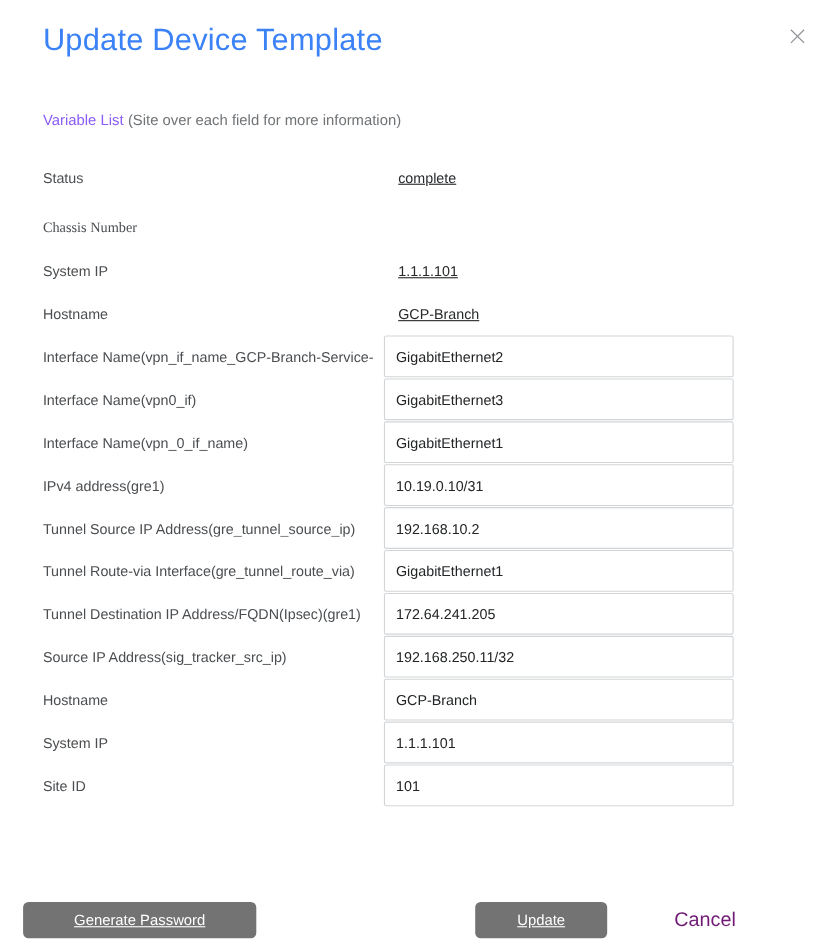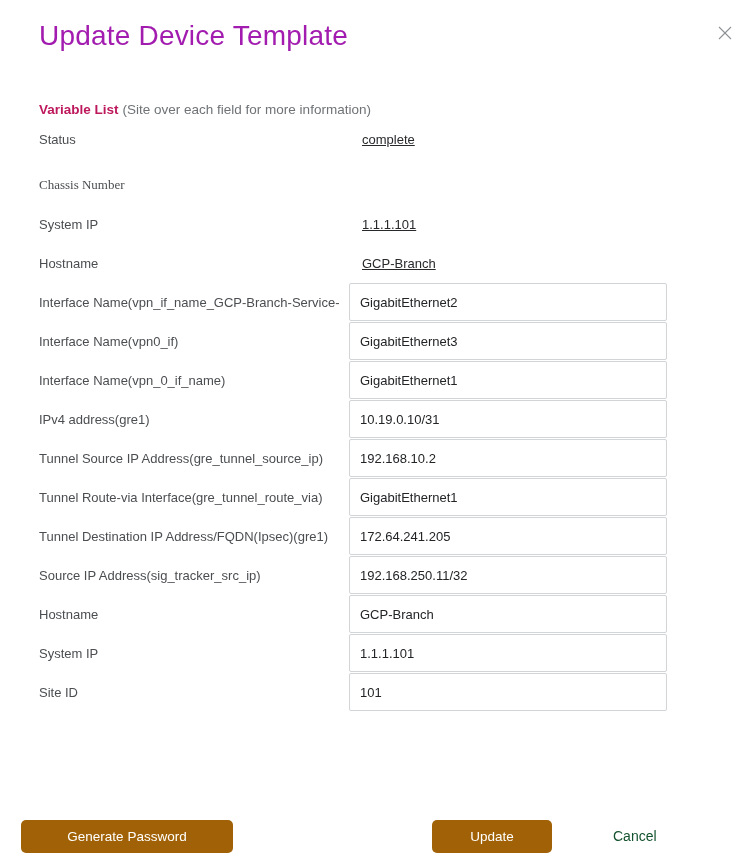--- a/index.html
+++ b/index.html
@@ -22,36 +22,36 @@
     cursor: pointer;
     display: flex;
     align-items: center;
     justify-content: center;
   }
 
   .dialog-title {
     margin: 20px 39px 0 39px;
     font-size: 28px;
     font-weight: 300;
-    color: #a21caf;
+    color: #3b82f6;
     letter-spacing: 0.2px;
   }
 
   .section-header {
     margin: 50px 39px 0 39px;
     font-size: 13.5px;
     color: #6f7376;
   }
   .section-title {
-    font-weight: bold;
-    color: #be185d;
+    font-weight: normal;
+    color: #8b5cf6;
     margin-right: 4px;
   }
 
-  .rows { margin-top: 8px; }
+  .rows { margin-top: 30px; }
   .row {
     display: flex;
     align-items: center;
     height: 28px;
     margin: 0 0 11px 0;
     padding-left: 39px;
   }
   .row.extra-gap { margin-top: 18px; font-family: Liberation Serif, serif; }
   .row-label {
     flex: 0 0 310px;
@@ -86,36 +86,37 @@
     left: 0;
     top: 800px;
     width: 752px;
     height: 33px;
   }
   .btn {
     position: absolute;
     height: 33px;
     border: none;
     border-radius: 5px;
-    background: #a16207;
+    background: #737373;
     color: #ffffff;
     font-family: "Liberation Sans", sans-serif;
     font-size: 13.5px;
     cursor: pointer;
+    text-decoration: underline;
   }
   .btn-generate { left: 21px; width: 212px; }
   .btn-update { left: 432px; width: 120px; }
   .link-cancel {
     position: absolute;
     left: 613px;
     top: 0;
     height: 33px;
     line-height: 33px;
-    color: #14532d;
-    font-size: 14px;
+    color: #701a75;
+    font-size: 18px;
     cursor: pointer;
     background: none;
     border: none;
     font-family: "Liberation Sans", sans-serif;
   }
 </style>
 </head>
 <body>
 
 <div class="dialog">

